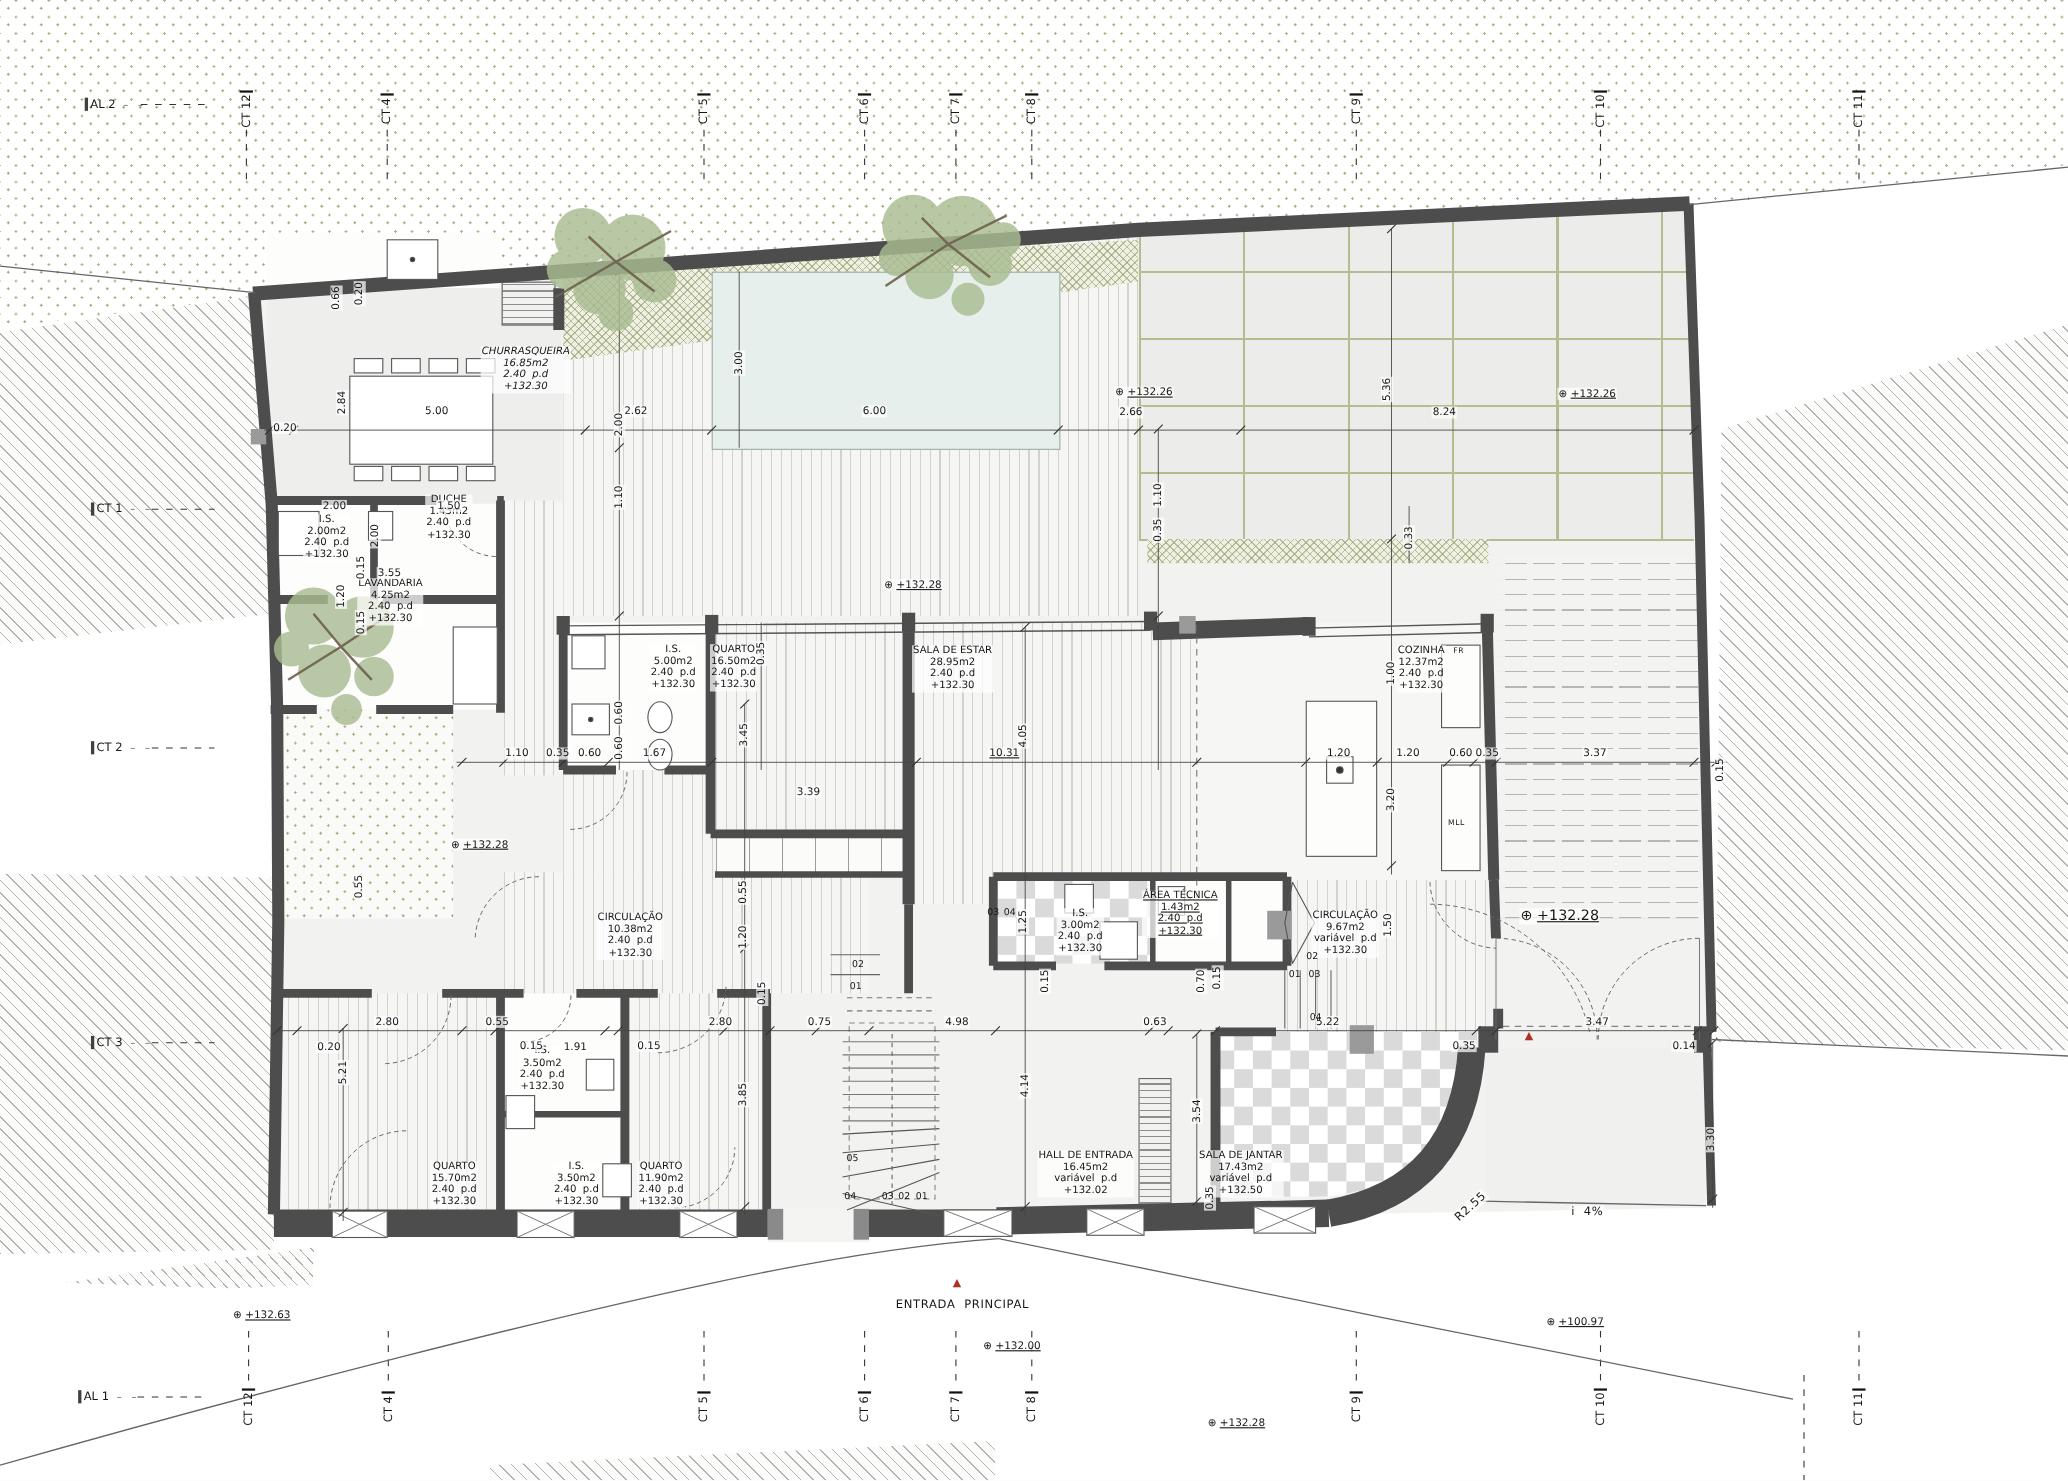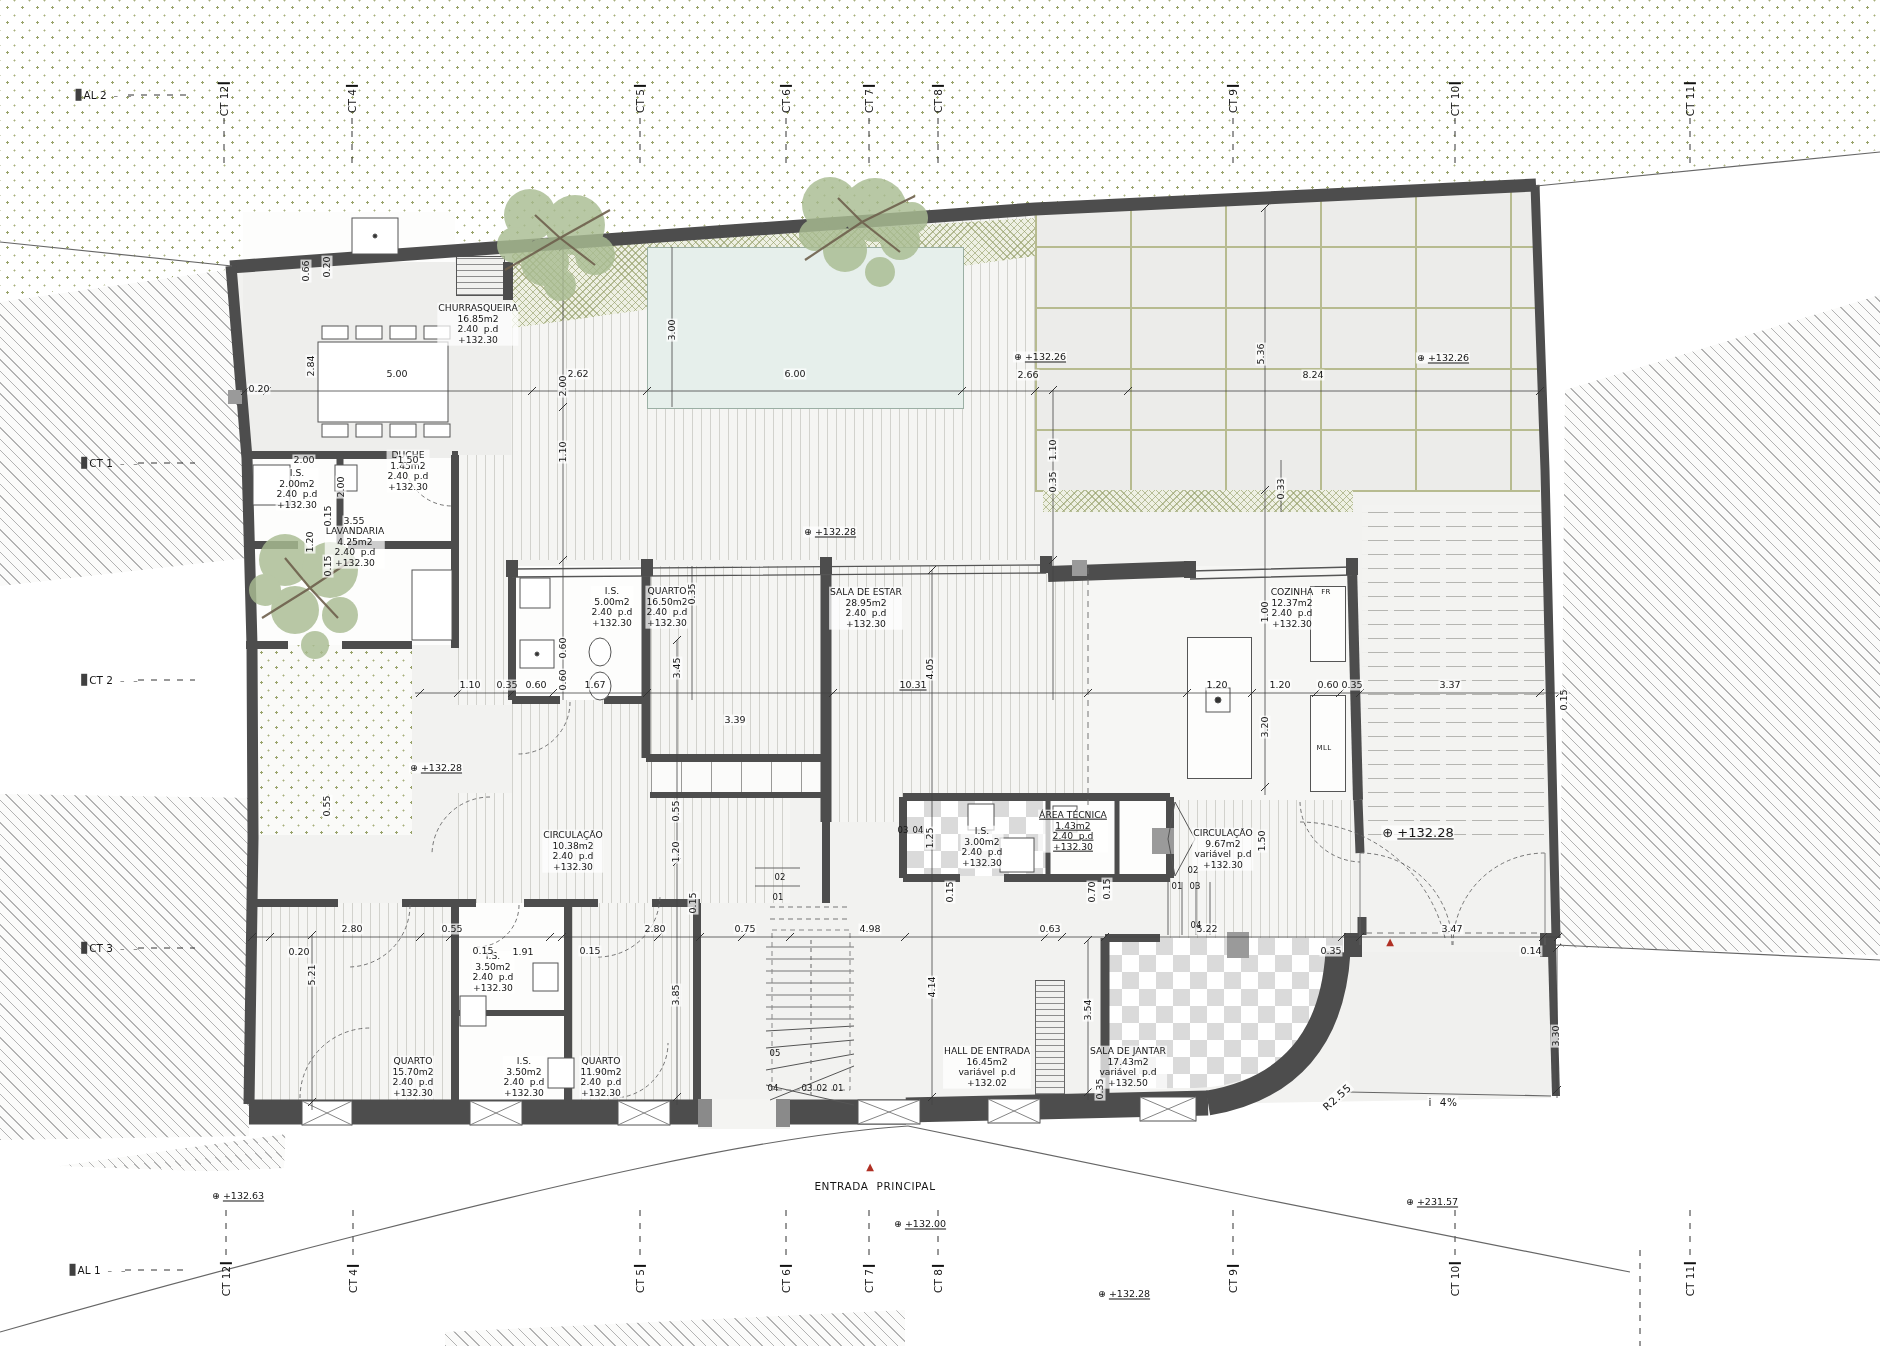--- a/index.html
+++ b/index.html
@@ -24,21 +24,21 @@
   .white{background:#fdfdfc;}
   
   .lbl{position:absolute;font-size:9.5px;line-height:1.16;color:#161616;white-space:pre;text-align:center;
        transform:translate(-50%,-50%) rotate(var(--r,0deg));background:rgba(255,255,255,.72);padding:0 1px;z-index:40;}
   .room{font-size:9.2px;}
   .lvl{background:rgba(255,255,255,.72);}
   .lvl span{text-decoration:underline;}
   .lvl-big{font-size:13px;}
   .grid{font-size:10.5px;background:transparent;padding:0 2px;}
   .gv{--r:-90deg;border-right:2px solid #111;}
-  .gh{border-left:6px solid #404040;}
+  .gh{border-left:3px solid #404040;}
   .gh::after{content:"– –";color:#555;margin-left:7px;letter-spacing:3px;font-size:9px;}
   .ann{font-size:10.5px;letter-spacing:.6px;}
   .tri{color:#b03024;font-size:10px;background:transparent;}
   .step{font-size:8.5px;background:transparent;}
   .app{font-size:7px;background:transparent;letter-spacing:.4px;}
   svg{position:absolute;left:0;top:0;z-index:20;}
   .floor{z-index:5;}
   .under{z-index:2;}
   .bg{z-index:1;}
 </style>
@@ -323,21 +323,21 @@
       <div class="lbl grid gv" style="left: 640px; top: 1280px;">CT 5</div>
       <div class="lbl grid gv" style="left: 786px; top: 1280px;">CT 6</div>
       <div class="lbl grid gv" style="left: 869px; top: 1280px;">CT 7</div>
       <div class="lbl grid gv" style="left: 938px; top: 1280px;">CT 8</div>
       <div class="lbl grid gv" style="left: 1233px; top: 1280px;">CT 9</div>
       <div class="lbl grid gv" style="left: 1455px; top: 1280px;">CT 10</div>
       <div class="lbl grid gv" style="left: 1690px; top: 1280px;">CT 11</div>
       <div class="lbl grid gh" style="left: 112px; top: 463px;">CT 1</div>
       <div class="lbl grid gh" style="left: 112px; top: 680px;">CT 2</div>
       <div class="lbl grid gh" style="left: 112px; top: 948px;">CT 3</div>
-      <div class="lbl room" style="left: 478px; top: 324px;">CHURRASQUEIRA
+      <div class="lbl room" style="left: 478px; top: 336px; font-style: italic;">CHURRASQUEIRA
 16.85m2
 2.40  p.d
 +132.30</div>
       <div class="lbl room" style="left: 297px; top: 489px;">I.S.
 2.00m2
 2.40  p.d
 +132.30</div>
       <div class="lbl room" style="left: 408px; top: 471px;">DUCHE
 1.45m2
 2.40  p.d
@@ -474,21 +474,21 @@
       <div class="lbl dim" style="left: 1262px; top: 841px; --r: -90deg;">1.50</div>
       <div class="lbl dim" style="left: 930px; top: 838px; --r: -90deg;">1.25</div>
       <div class="lbl lvl" style="left: 1040px; top: 357px;">⊕ <span>+132.26</span></div>
       <div class="lbl lvl" style="left: 1443px; top: 358px;">⊕ <span>+132.26</span></div>
       <div class="lbl lvl" style="left: 830px; top: 532px;">⊕ <span>+132.28</span></div>
       <div class="lbl lvl" style="left: 436px; top: 768px;">⊕ <span>+132.28</span></div>
       <div class="lbl lvl lvl-big" style="left: 1418px; top: 833px;">⊕ <span>+132.28</span></div>
       <div class="lbl lvl" style="left: 238px; top: 1196px;">⊕ <span>+132.63</span></div>
       <div class="lbl lvl" style="left: 920px; top: 1224px;">⊕ <span>+132.00</span></div>
       <div class="lbl lvl" style="left: 1124px; top: 1294px;">⊕ <span>+132.28</span></div>
-      <div class="lbl lvl" style="left: 1432px; top: 1202px;">⊕ <span>+231.57</span></div>
+      <div class="lbl lvl" style="left: 1432px; top: 1202px;">⊕ <span>+100.97</span></div>
       <div class="lbl ann" style="left: 875px; top: 1186px;">ENTRADA  PRINCIPAL</div>
       <div class="lbl ann" style="left: 1443px; top: 1102px;">i  4%</div>
       <div class="lbl ann" style="left: 1337px; top: 1097px; --r: -42deg;">R2.55</div>
       <div class="lbl tri" style="left: 870px; top: 1167px;">▲</div>
       <div class="lbl tri" style="left: 1390px; top: 942px;">▲</div>
       <div class="lbl app" style="left: 1326px; top: 592px;">FR</div>
       <div class="lbl app" style="left: 1324px; top: 748px;">MLL</div>
       <div class="lbl step" style="left: 775px; top: 1054px;">05</div>
       <div class="lbl step" style="left: 773px; top: 1089px;">04</div>
       <div class="lbl step" style="left: 807px; top: 1089px;">03</div>

